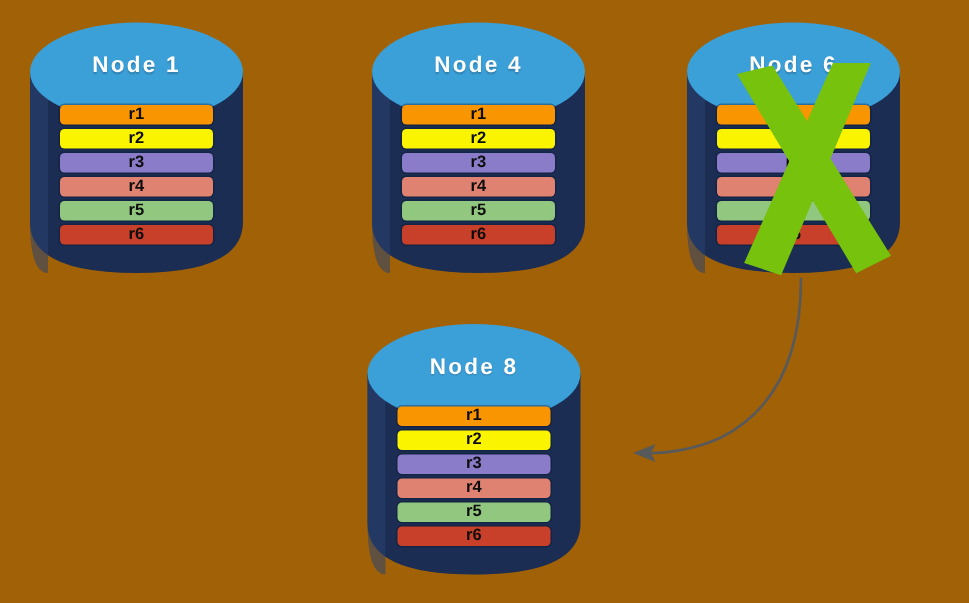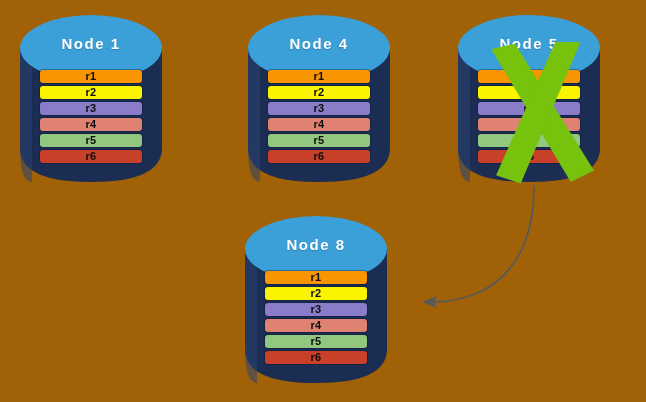--- a/index.html
+++ b/index.html
@@ -145,21 +145,21 @@
       </div>
     </div>
   </div>
 
   <div class="node" style="left:456px; top:8px; width:146px; height:176px;">
     <svg class="node-svg" width="146" height="176" viewBox="0 0 146 176">
       <path d="M2,40 L2,140 Q2,174 73,174 Q144,174 144,140 L144,40 Z" fill="#1B2D52"></path>
       <path d="M2,40 L2,140 Q2,174 14,174 L14,40 Z" fill="#2A4170" opacity="0.55"></path>
       <ellipse cx="73" cy="40" rx="71" ry="33" fill="#3B9FD8"></ellipse>
     </svg>
-    <div class="node-title" style="top:27px;">Node  5</div>
+    <div class="node-title" style="top:27px;">Node  6</div>
     <div class="rows" style="top:62px;">
       <div class="row" style="background:#F99500;">
         <span class="row-label">r1</span>
       </div>
       <div class="row" style="background:#FAF400;">
         <span class="row-label">r2</span>
       </div>
       <div class="row" style="background:#8A7CC8;">
         <span class="row-label">r3</span>
       </div>

